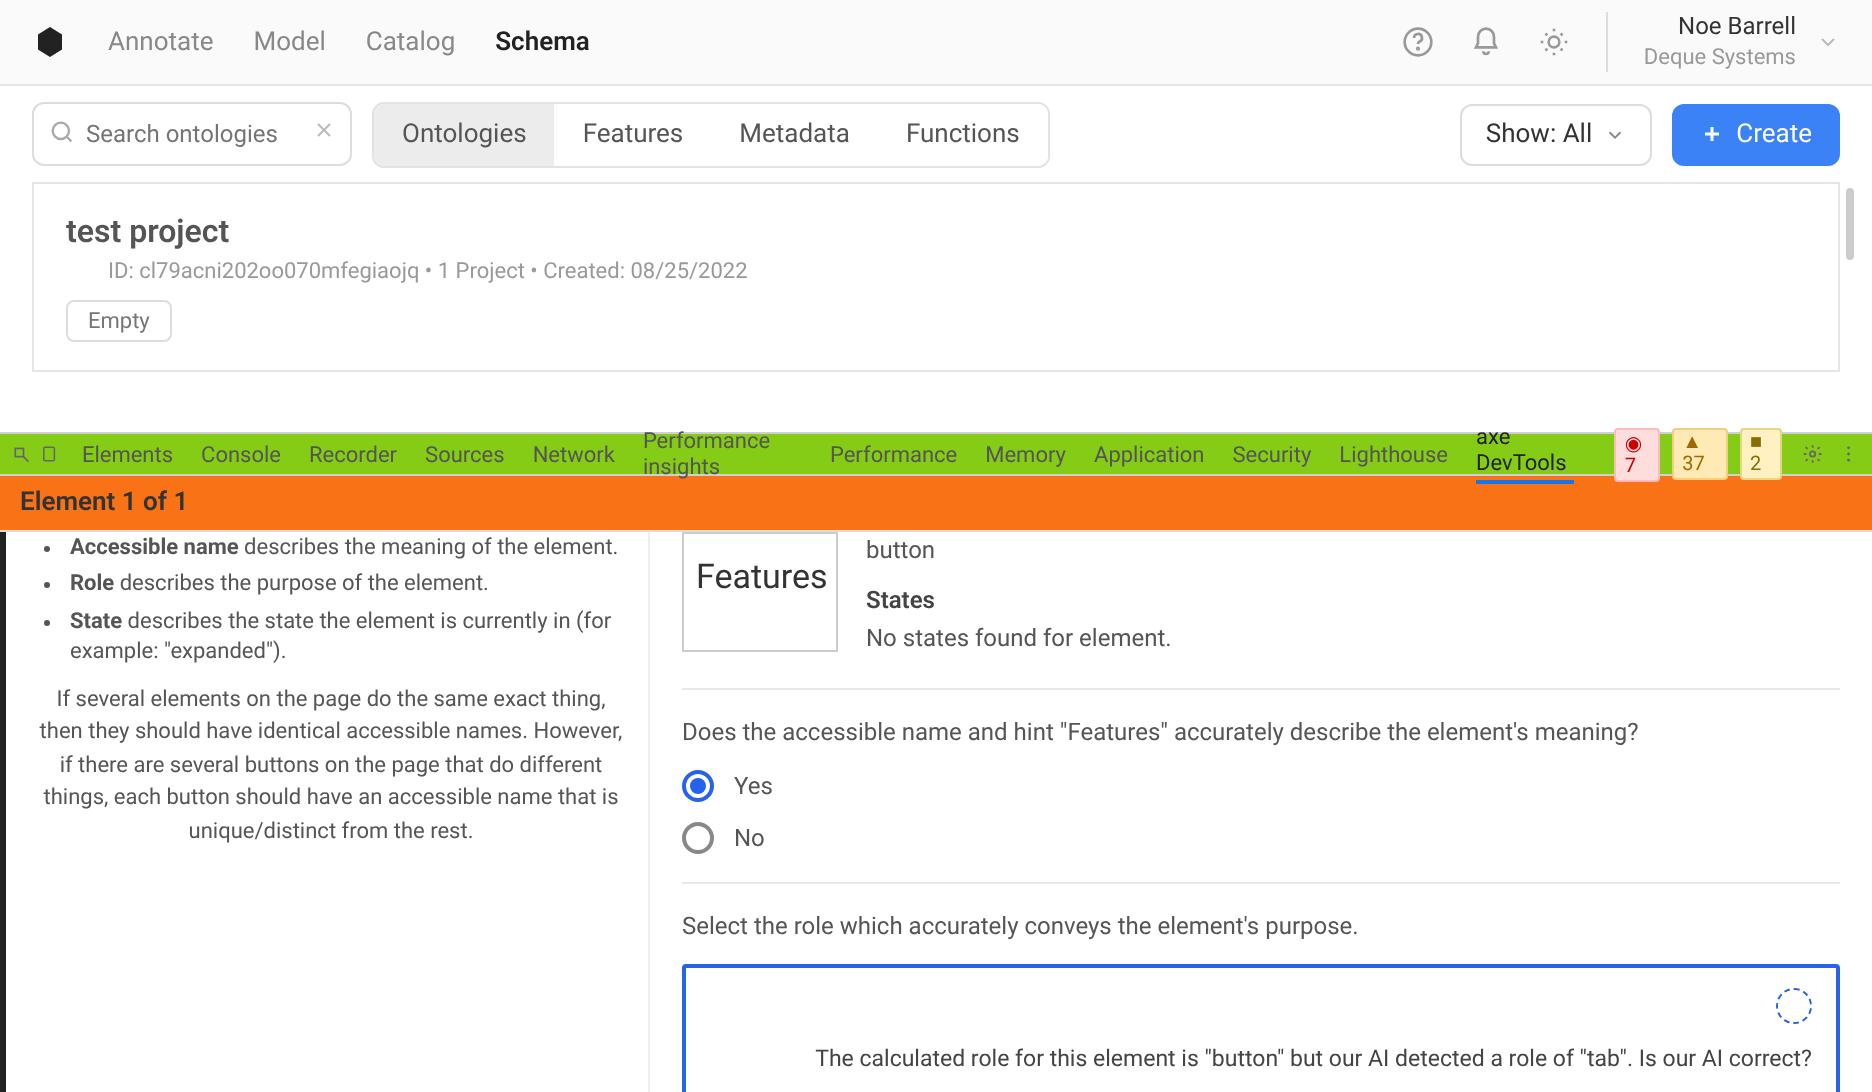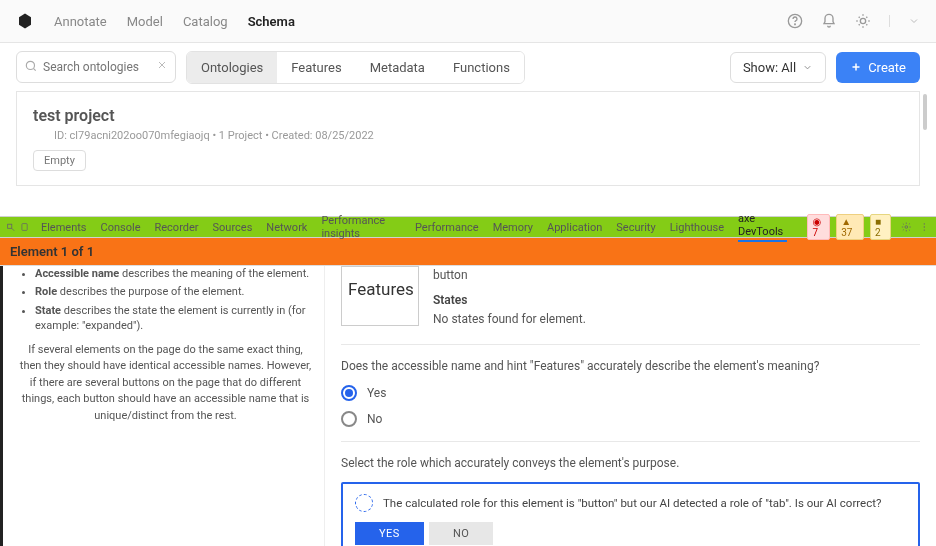--- a/index.html
+++ b/index.html
@@ -61,21 +61,21 @@
 
 .q { font-size: 12px; color: #555; margin-bottom: 12px; }
 .radio-row { display: flex; align-items: center; margin-bottom: 10px; font-size: 12px; color: #555; cursor: pointer; }
 .radio-row .r { width: 16px; height: 16px; border: 2px solid #888; border-radius: 50%; margin-right: 10px; display: flex; align-items: center; justify-content: center; }
 .radio-row.sel .r { border-color: #2563eb; }
 .radio-row.sel .r::after { content: ""; width: 8px; height: 8px; background: #2563eb; border-radius: 50%; }
 
 hr.div { border: none; border-top: 1px solid #e8e8e8; margin: 14px 0; }
 
 .ai-box { border: 2px solid #2563eb; border-radius: 2px; padding: 10px 12px; margin-bottom: 12px; }
-.ai-row { display: flex; align-items: center; gap: 10px; margin-bottom: 10px; font-size: 11.5px; color: #444; }
+.ai-row { display: flex; align-items: flex-end; gap: 10px; margin-bottom: 10px; font-size: 11.5px; color: #444; flex-direction: column; }
 .ai-icn { width: 18px; height: 18px; border: 1px dashed #2563eb; border-radius: 50%; flex-shrink: 0; }
 .yn { display: flex; gap: 5px; }
 .yn button { border: none; padding: 5px 24px; font-size: 11px; letter-spacing: .5px; cursor: pointer; }
 .yn .y { background: #2563eb; color: #fff; }
 .yn .n { background: #e7e7e7; color: #555; }
 </style>
 </head>
 <body>
 
 <div class="topbar">
@@ -102,20 +102,24 @@
           <path d="M10 19a2 2 0 0 0 4 0"></path>
         </svg>
       </span>
     <span class="icon-btn">
         <svg width="16" height="16" viewBox="0 0 24 24" fill="none" stroke="#999" stroke-width="2">
           <circle cx="12" cy="12" r="4"></circle>
           <path d="M12 2v2M12 20v2M4 12H2M22 12h-2M5.6 5.6l1.4 1.4M17 17l1.4 1.4M17 7l1.4-1.4M5.6 18.4 7 17"></path>
         </svg>
       </span>
     <div class="user-block">
+      <div class="user-text">
+        <div class="user-name">Noe Barrell</div>
+        <div class="user-org">Deque Systems</div>
+      </div>
       <svg width="12" height="12" viewBox="0 0 24 24" fill="none" stroke="#bbb" stroke-width="2">
           <path d="M6 9l6 6 6-6"></path>
         </svg>
     </div>
   </div>
 </div>
 
 <div class="subbar">
   <div class="search-wrap">
     <span class="sicon"><svg width="14" height="14" viewBox="0 0 24 24" fill="none" stroke="#aaa" stroke-width="2">

